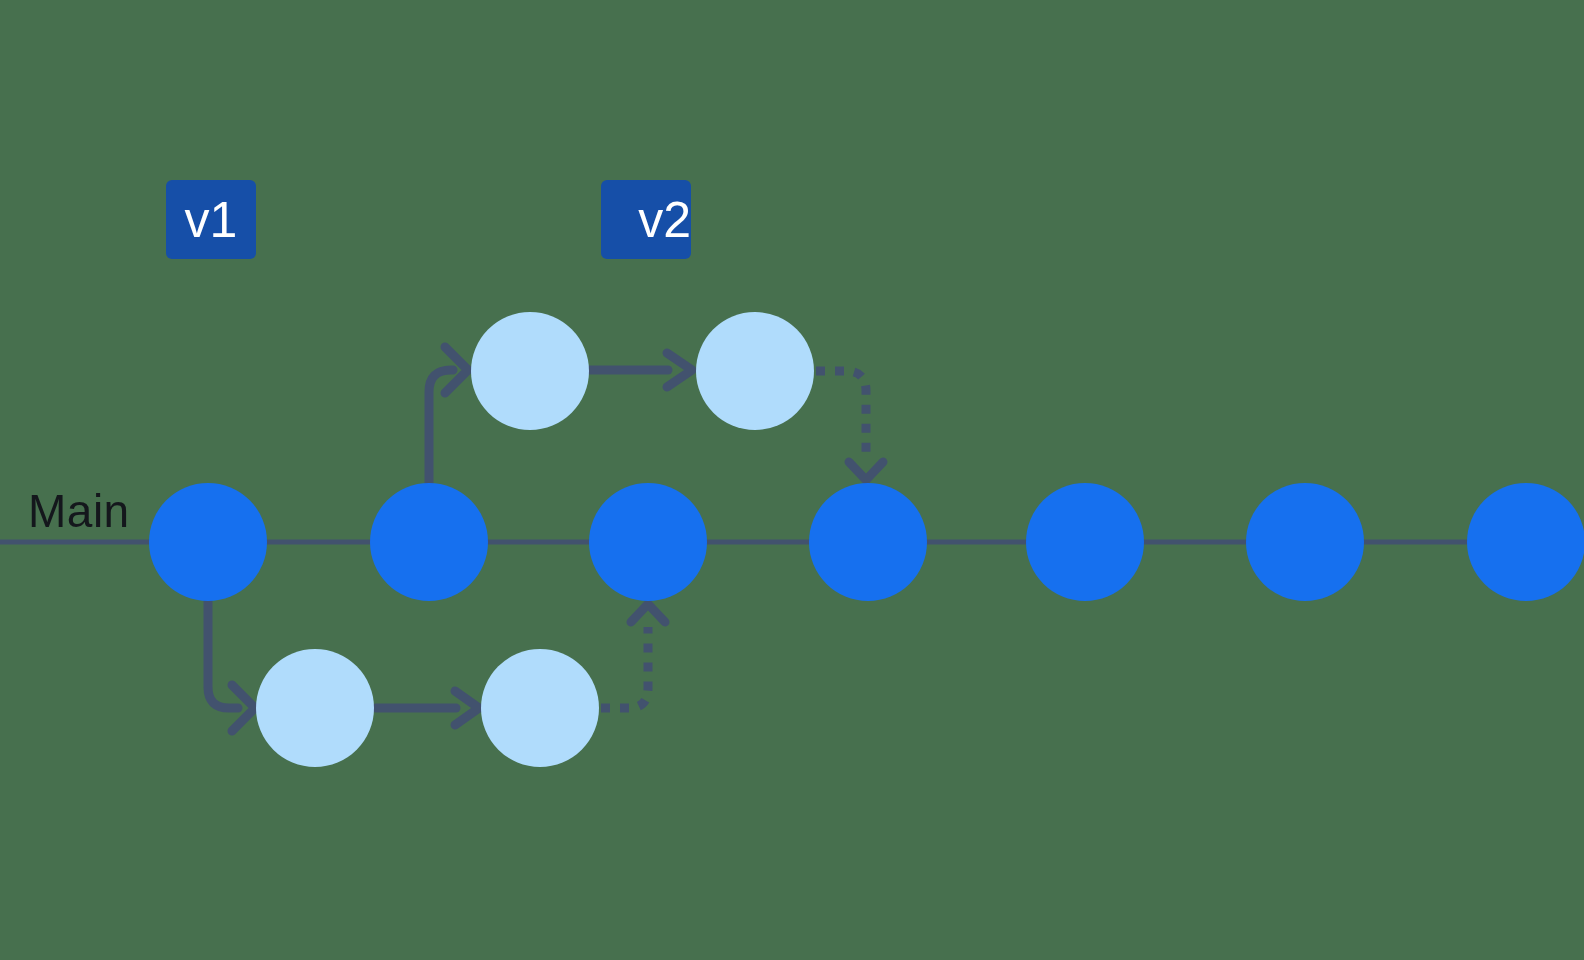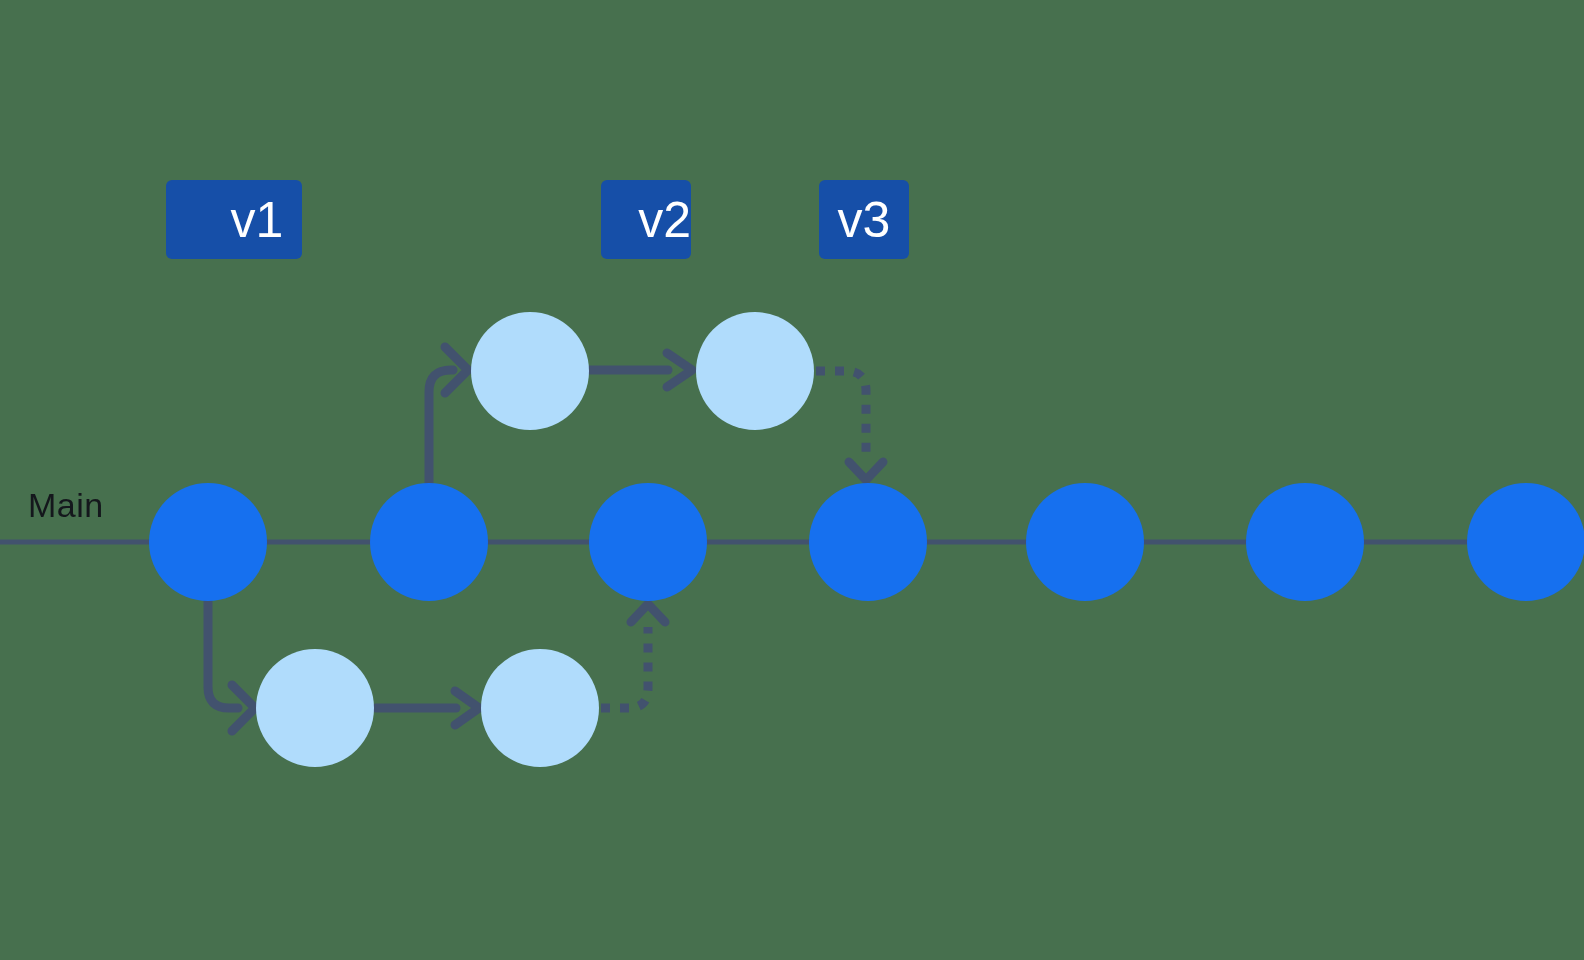--- a/index.html
+++ b/index.html
@@ -23,31 +23,31 @@
 
   .main-line{stroke:var(--line);stroke-width:5;fill:none;}
   .connector{stroke:var(--line);stroke-width:9;fill:none;stroke-linecap:round;stroke-linejoin:round;}
   .connector-dotted{stroke:var(--line);stroke-width:9;fill:none;stroke-linecap:butt;stroke-dasharray:9 10;}
   .chevron{stroke:var(--line);stroke-width:9;fill:none;stroke-linecap:round;stroke-linejoin:round;}
   .commit-main{fill:var(--commit-blue);}
   .commit-branch{fill:var(--branch-light);}
 
   .main-label{
     position:absolute;left:28px;top:488px;
-    font-size:34px;line-height:1;color:var(--label-text);
+    font-size:46px;line-height:1;color:var(--label-text);
     letter-spacing:0.5px;
   }
   .tag-badge{
     position:absolute;top:180px;width:90px;height:79px;
     background:var(--badge-blue);color:var(--badge-text);
     border-radius:6px;
     display:flex;align-items:center;justify-content:center;
     font-size:50px;line-height:1;
   }
-  .tag-v1{left:166px;padding-left:46px;}
+  .tag-v1{left:166px;}
   .tag-v2{left:601px;justify-content:flex-end;}
   .tag-v3{left:819px;}
 </style>
 </head>
 <body>
 
 <div class="stage">
 
   <svg class="graph-svg" width="1584" height="960" viewBox="0 0 1584 960">
 
@@ -87,17 +87,14 @@
   </svg>
 
   <div class="main-label">Main</div>
 
   <div class="tag-badge tag-v1">
     <span>v1</span>
   </div>
   <div class="tag-badge tag-v2">
     <span>v2</span>
   </div>
-  <div class="tag-badge tag-v3">
-    <span>v3</span>
-  </div>
 
 </div>
 
 </body></html>

